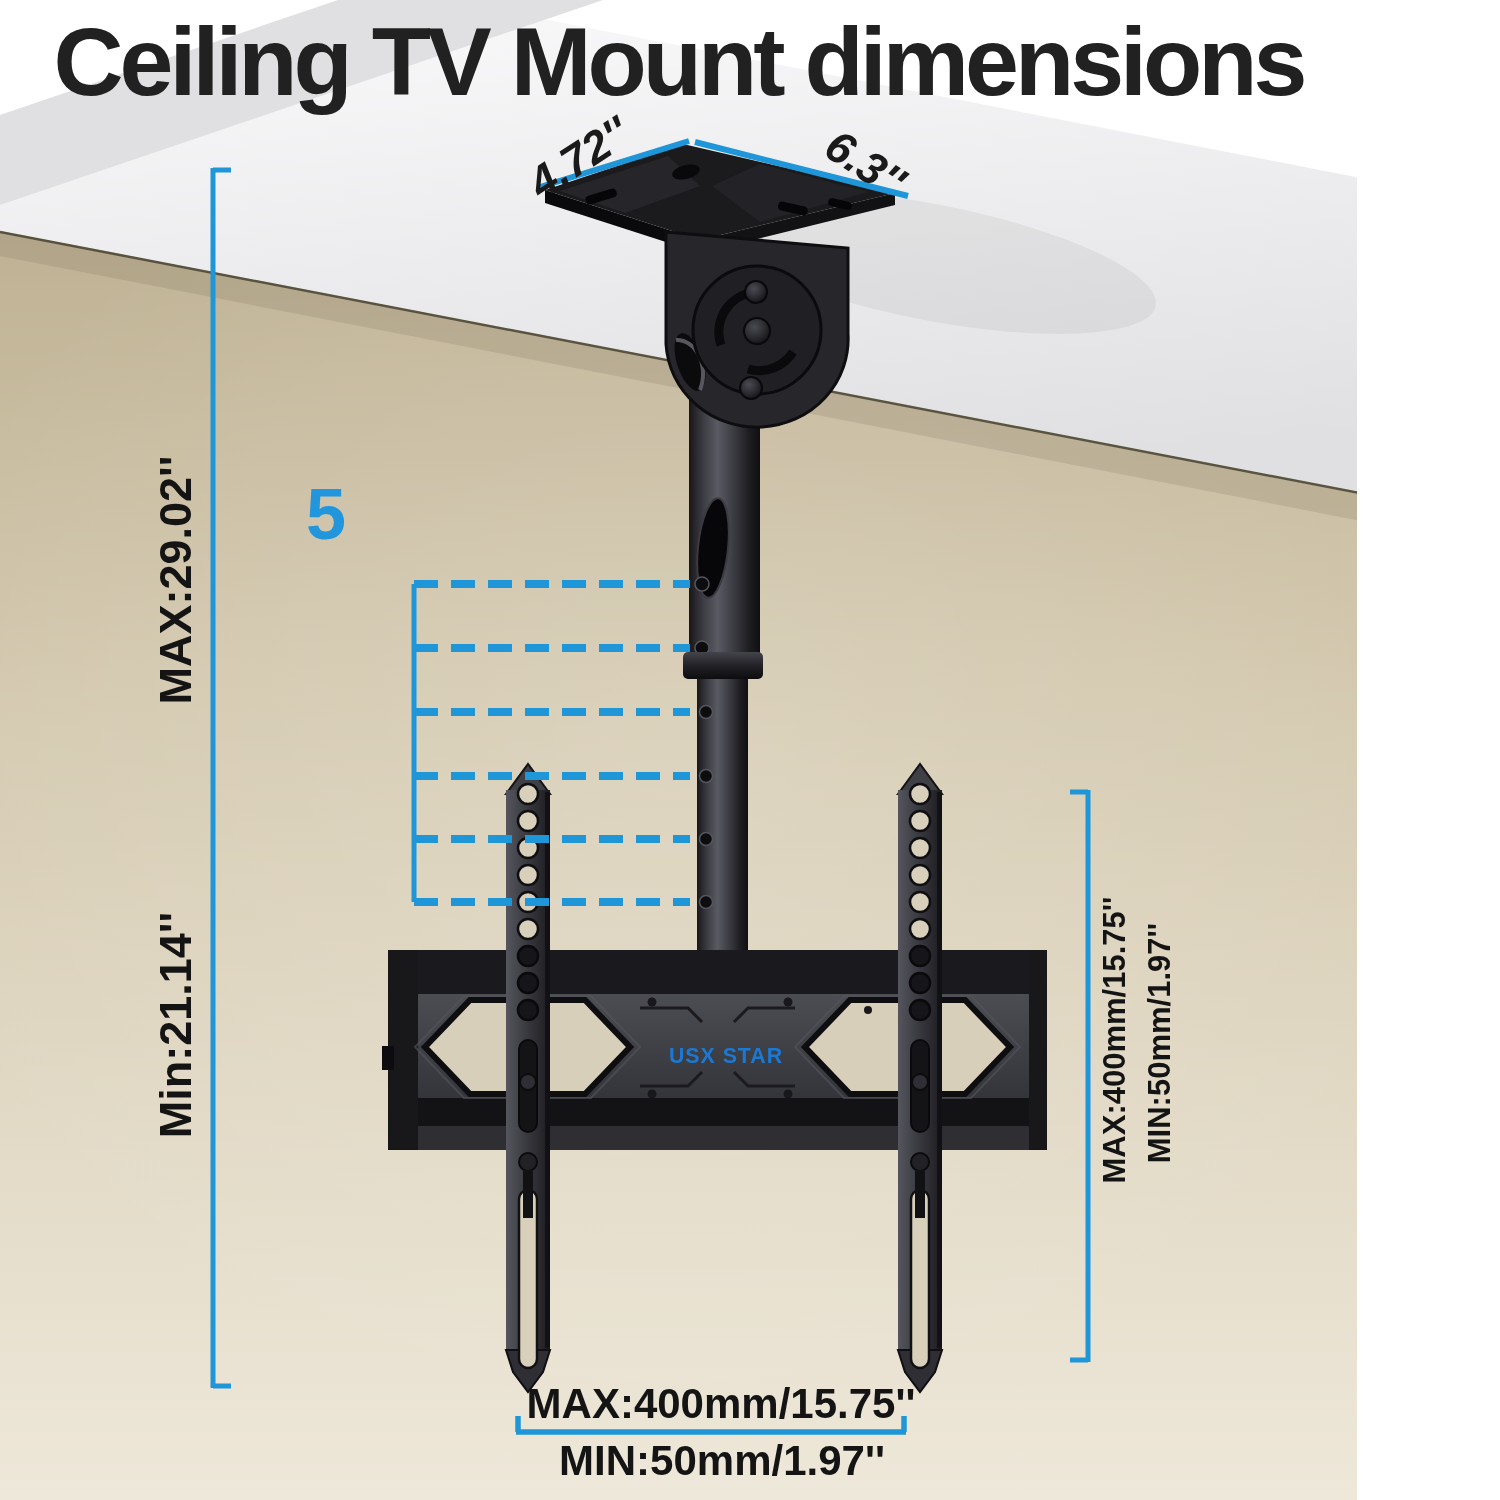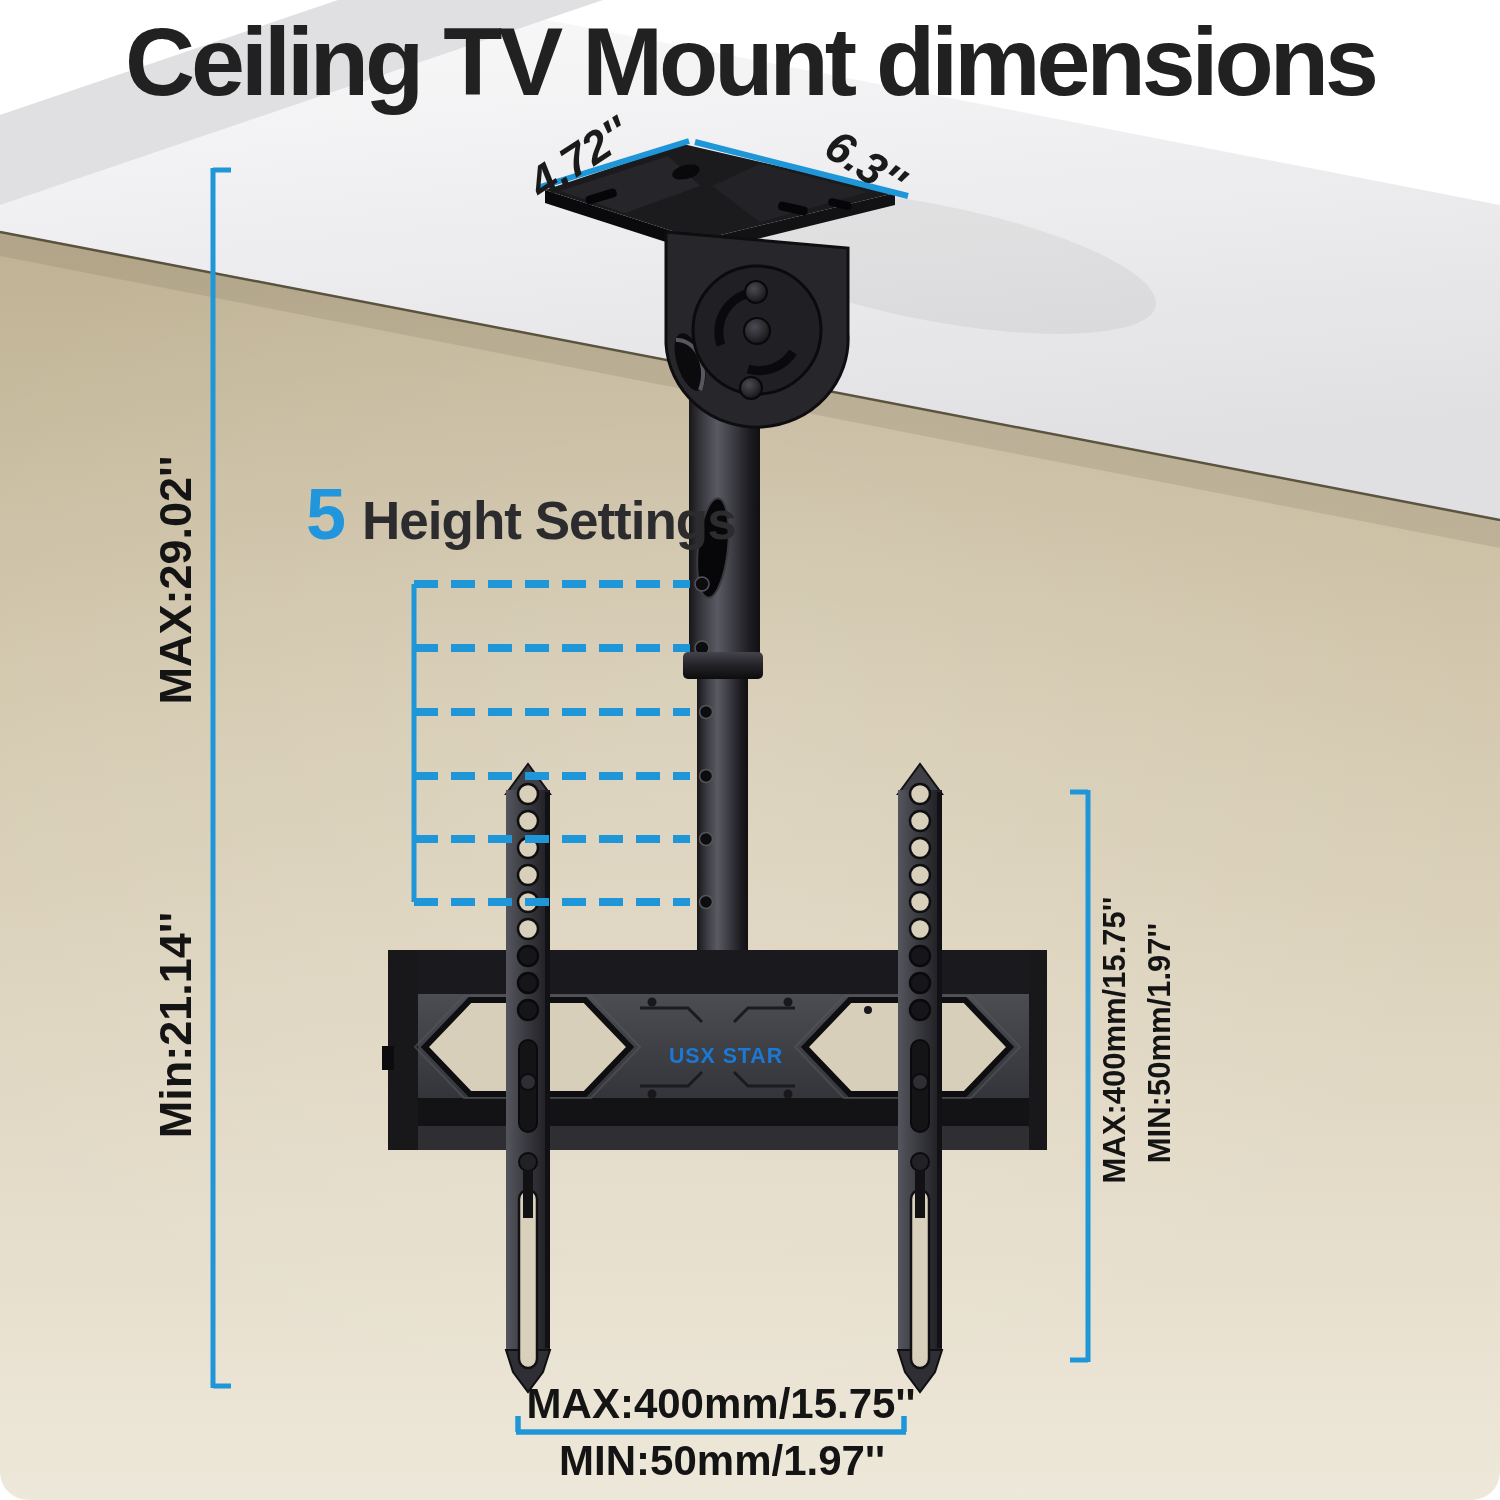--- a/index.html
+++ b/index.html
@@ -1,17 +1,17 @@
 <!DOCTYPE html>
 <html><head>
 <meta charset="utf-8">
 <style>
   html,body{margin:0;padding:0;background:#ffffff;}
-  .stage{position:relative;width:1500px;height:1500px;overflow:hidden;background:#ffffff;
-         font-family:"Liberation Sans",sans-serif;border-radius:28px;}
+  .stage{position:relative;width:1357px;height:1500px;overflow:hidden;background:#ffffff;
+         font-family:"Liberation Sans",sans-serif;}
   .stage svg{position:absolute;left:0;top:0;}
   .labels{position:absolute;left:0;top:0;width:100%;height:100%;pointer-events:none;}
   .lbl{position:absolute;white-space:nowrap;color:#141414;}
   .title{position:absolute;left:0;right:0;top:6px;text-align:center;
          font-size:97px;font-weight:800;letter-spacing:-4px;color:#212121;}
   .plate-lbl{font-size:45px;font-weight:700;font-style:italic;color:#1a1a1a;}
   .plate-lbl.left{left:579px;top:158px;transform:translate(-50%,-50%) rotate(-33deg);}
   .plate-lbl.right{left:865px;top:164px;transform:translate(-50%,-50%) rotate(33deg);}
   .height-settings{position:absolute;left:306px;top:482px;display:flex;align-items:baseline;}
   .hs-count{font-size:72px;font-weight:800;color:#2196dd;line-height:.9;}
@@ -214,21 +214,20 @@
 </svg>
 
 <div class="labels">
   <div class="title">Ceiling TV Mount dimensions</div>
 
   <div class="lbl plate-lbl left">4.72''</div>
   <div class="lbl plate-lbl right">6.3''</div>
 
   <div class="height-settings">
     <span class="hs-count">5</span>
-    <span class="hs-label">Height Settings</span>
   </div>
 
   <div class="lbl vlbl big" style="left:176px;top:580px;">MAX:29.02''</div>
   <div class="lbl vlbl big" style="left:176px;top:1025px;">Min:21.14''</div>
 
   <div class="lbl vlbl small" style="left:1115px;top:1040px;">MAX:400mm/15.75''</div>
   <div class="lbl vlbl small" style="left:1160px;top:1043px;">MIN:50mm/1.97''</div>
 
   <div class="lbl blbl" style="left:721px;top:1404px;">MAX:400mm/15.75''</div>
   <div class="lbl blbl" style="left:722px;top:1461px;">MIN:50mm/1.97''</div>

